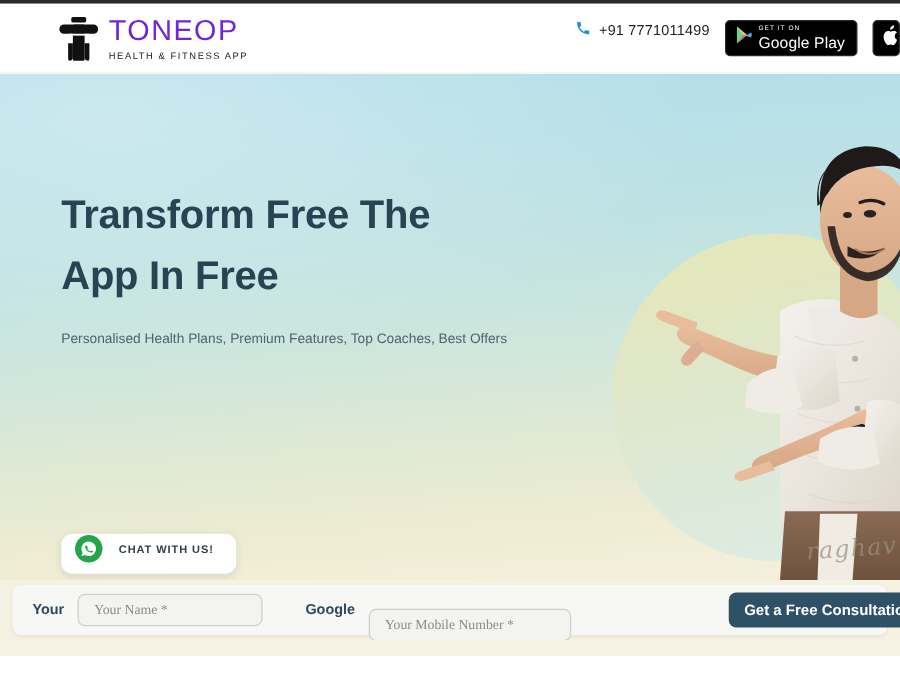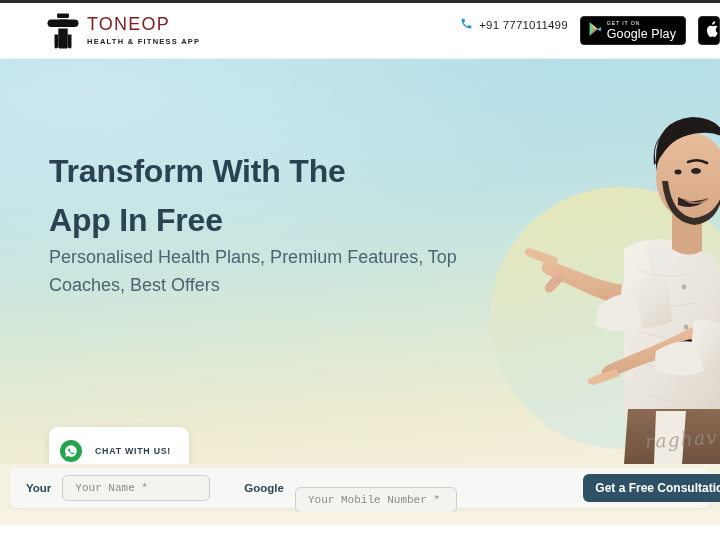--- a/index.html
+++ b/index.html
@@ -22,26 +22,26 @@
     position:absolute; top:3px; left:0; width:720px; height:56px;
     background:#ffffff;
     display:flex; align-items:center;
     z-index:30;
     border-bottom:1px solid #f0f0f0;
   }
   .brand { display:flex; align-items:center; margin-left:46px; }
   .brand-mark { width:34px; height:38px; position:relative; flex:none; }
   .brand-text { margin-left:7px; }
   .brand-name {
-    font-size:18px; font-weight:400; letter-spacing:1.2px;
-    color:#7f1d1d; line-height:1; font-family:"Liberation Sans", sans-serif;
+    font-size:23px; font-weight:400; letter-spacing:1.2px;
+    color:#6d28d9; line-height:1; font-family:"Liberation Sans", sans-serif;
   }
   .brand-tag {
     font-size:7.5px; letter-spacing:1.25px; color:#222;
-    margin-top:4px; font-weight:700;
+    margin-top:4px; font-weight:400;
   }
   .header-right {
     margin-left:auto; display:flex; align-items:flex-start; gap:12px;
     padding-right:0px;
   }
   .phone-block { display:flex; align-items:center; gap:6px; }
   .phone-num { font-size:11.5px; color:#1d1d1d; letter-spacing:.2px; white-space:nowrap; }
 
   .store-badge {
     height:29px; background:#000; border-radius:4px;
@@ -74,29 +74,29 @@
     opacity:.92;
   }
 
   .hero-copy { position:absolute; left:49px; top:88px; width:430px; }
   .headline {
     font-size:32px; font-weight:bold; color:#294352;
     line-height:1.52; letter-spacing:-.2px;
   }
   .headline .hl-line { display:block; white-space:nowrap; }
   .subhead {
-    font-size:18px; color:#4b6470;
+    margin-top:19px; font-size:11px; color:#4b6470;
     line-height:1.55; font-weight:400; max-width:410px;
   }
 
   .chat-btn {
     position:absolute; left:49px; top:368px;
     display:inline-flex; align-items:center; gap:13px;
     background:#fff; border-radius:9px;
-    padding:13px 18px 9px 11px;
+    padding:1px 18px 9px 11px;
     box-shadow:0 2px 7px rgba(40,60,70,.13);
   }
   .wa-icon { width:22px; height:22px; border-radius:50%; background:#25a54b; position:relative; flex:none; }
   .wa-icon svg { position:absolute; left:4px; top:4px; }
   .chat-label {
     font-size:8.8px; font-weight:bold; letter-spacing:.75px;
     color:#2b3f4c; white-space:nowrap;
   }
 
   
@@ -122,21 +122,21 @@
     box-shadow:0 1px 3px rgba(0,0,0,.05);
   }
   .field-label {
     font-size:11.5px; color:#2c4a5b; font-weight:bold;
     margin-right:11px; white-space:nowrap;
   }
   .field-input {
     height:26px; border:1px solid #cfcfc9; border-radius:6px;
     background:#f3f3f0; padding:0 12px;
     font-size:11px; color:#8b8b86;
-    font-family:Liberation Mono, monospace;
+    font-family:Liberation Serif, serif;
     display:flex; align-items:center;
   }
   .input-name { width:148px; margin-right:34px; }
   .input-phone { width:162px;margin-top:24px; }
   .submit-btn {
     position:absolute; left:583px; top:474px;
     height:28px; width:160px;
     background:#2f5166; border-radius:6px;
     display:flex; align-items:center; justify-content:center;
     color:#fff; font-size:12px; font-weight:bold;
@@ -284,21 +284,21 @@
         <rect x="181" y="285" width="15" height="11" rx="2" fill="#2c2f36" transform="rotate(-16 188 290)"></rect>
 
         <path d="M198 262 Q222 258 229 270 L229 310 Q208 314 194 300 Z" fill="url(#shirt)"></path>
         <path d="M160 292 Q182 278 202 284 L208 312 Q184 322 158 310 Z" fill="#efece5"></path>
       </svg>
       <div class="signature">raghav</div>
     </div>
 
     <div class="hero-copy">
       <h1 class="headline">
-        <span class="hl-line">Transform With The</span>
+        <span class="hl-line">Transform Free The</span>
         <span class="hl-line">App In Free</span>
       </h1>
       <p class="subhead">Personalised Health Plans, Premium Features, Top Coaches, Best Offers</p>
     </div>
 
     <div class="chat-btn">
       <span class="wa-icon">
         <svg width="14" height="14" viewBox="0 0 24 24" fill="#fff">
           <path d="M12 2a10 10 0 0 0-8.6 15.1L2 22l5-1.3A10 10 0 1 0 12 2zm5.4 14.1c-.2.6-1.2 1.2-1.7 1.2-.5.1-1 .1-1.6-.1-.4-.1-.9-.3-1.5-.6-2.6-1.1-4.3-3.8-4.5-4-.1-.2-1-1.4-1-2.6 0-1.2.6-1.8.9-2 .2-.3.5-.3.7-.3h.5c.2 0 .4 0 .6.5l.8 2c.1.2.1.4 0 .5l-.3.5-.3.3c-.1.1-.2.3 0 .5.2.3.8 1.3 1.7 2.1 1.1 1 2 1.3 2.3 1.4.2.1.4.1.5-.1l.7-.8c.2-.2.3-.2.5-.1l2 .9c.2.1.4.2.4.3.1.1.1.5-.1 1z"></path>
         </svg>

